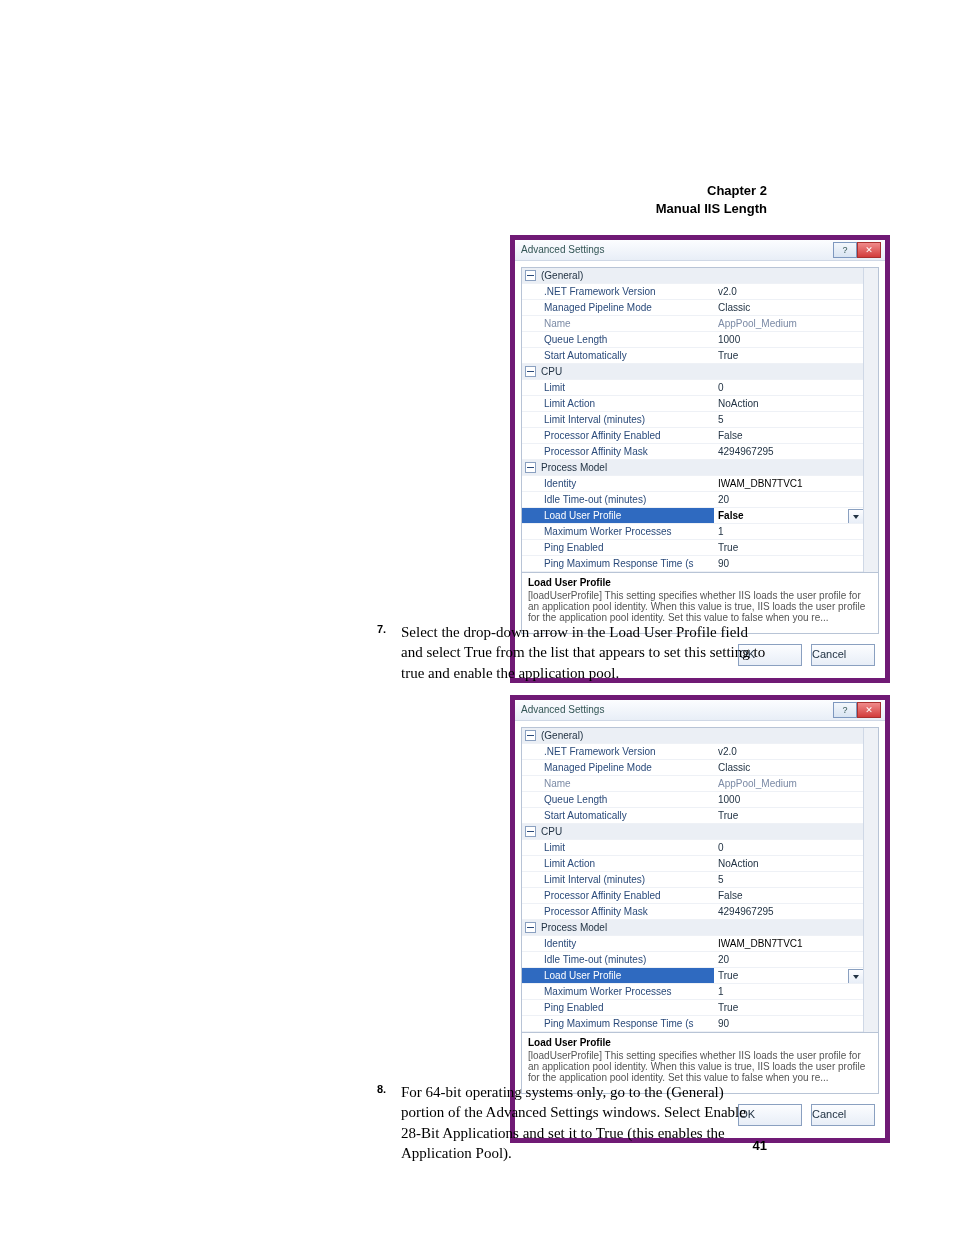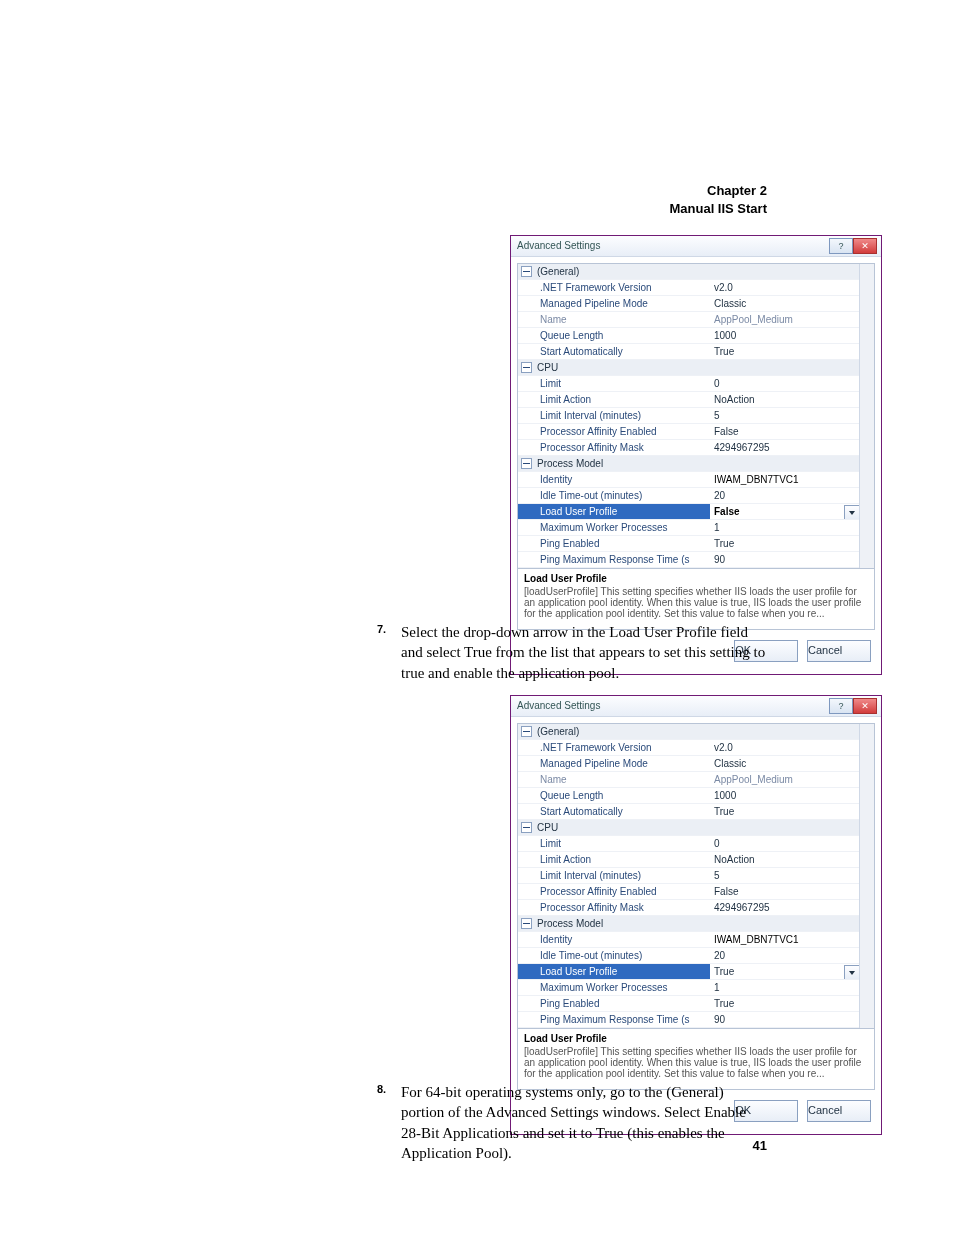--- a/index.html
+++ b/index.html
@@ -6,21 +6,21 @@
   .page{width:832px;height:1235px;position:relative;margin:12px auto}
   .header{position:absolute;top:170px;right:126px;text-align:right;font-family:Arial,Helvetica,sans-serif;font-size:13px;line-height:1.35}
   .header .chapter{font-weight:700}
   .header .title{font-weight:700}
   .step{position:absolute;left:340px;right:126px;font-size:15px;line-height:1.35}
   .step .num{position:absolute;left:-24px;font-family:Arial,Helvetica,sans-serif;font-size:11px;font-weight:700}
   .footer-pn{position:absolute;right:126px;bottom:94px;font-family:Arial,Helvetica,sans-serif;font-size:13px;font-weight:700}
   b{font-weight:400}
 
   
-  .dlg{position:absolute;width:370px;border:1px solid #701a75;background:#fff;font-family:"Segoe UI",Tahoma,sans-serif;font-size:10px;color:#2a4a7a}
+  .dlg{position:absolute;width:370px;border:5px solid #701a75;background:#fff;font-family:"Segoe UI",Tahoma,sans-serif;font-size:10px;color:#2a4a7a}
   .dlg .titlebar{height:20px;line-height:20px;padding:0 6px;background:linear-gradient(#fcfdff,#e8eef7);border-bottom:1px solid #cfd8e6;color:#355;position:relative}
   .dlg .winbtns{position:absolute;right:4px;top:2px;display:flex;gap:0}
   .dlg .winbtn{width:22px;height:14px;border:1px solid #7e98bf;background:linear-gradient(#f3f7fc,#d9e4f2);display:inline-flex;align-items:center;justify-content:center;font-size:9px}
   .dlg .winbtn.close{background:linear-gradient(#f08a8a,#d23c3c);color:#fff;border-color:#a83030}
   .dlg .body{padding:6px}
   .dlg .grid{border:1px solid #b8c4d6}
   .dlg .grid .scroll{position:relative}
   .dlg .grid .track{position:absolute;top:0;right:0;bottom:0;width:14px;background:#eef1f6;border-left:1px solid #cfd8e6}
   .dlg .row{display:flex;height:15px;line-height:15px;border-bottom:1px solid #eef1f6;padding-right:14px}
   .dlg .row:last-child{border-bottom:none}
@@ -40,21 +40,21 @@
   .dlg .desc .dtitle{font-weight:700;color:#000;margin-bottom:2px}
   .dlg .btns{text-align:right;padding:10px 4px 6px}
   .dlg .btn{display:inline-block;min-width:62px;height:20px;line-height:18px;text-align:left;border:1px solid #8aa0c0;background:linear-gradient(#fcfdff,#e8eef7);color:#234;margin-left:6px;font-size:11px}
 </style>
 </head>
 <body>
 
 <div class="page">
   <div class="header">
     <div class="chapter">Chapter 2</div>
-    <div class="title">Manual IIS Start</div>
+    <div class="title">Manual IIS Length</div>
   </div>
 
   <div class="dlg" style="left:449px;top:223px">
     <div class="titlebar">
       <span>Advanced Settings</span>
       <span class="winbtns">
         <span class="winbtn">?</span>
         <span class="winbtn close">✕</span>
       </span>
     </div>

